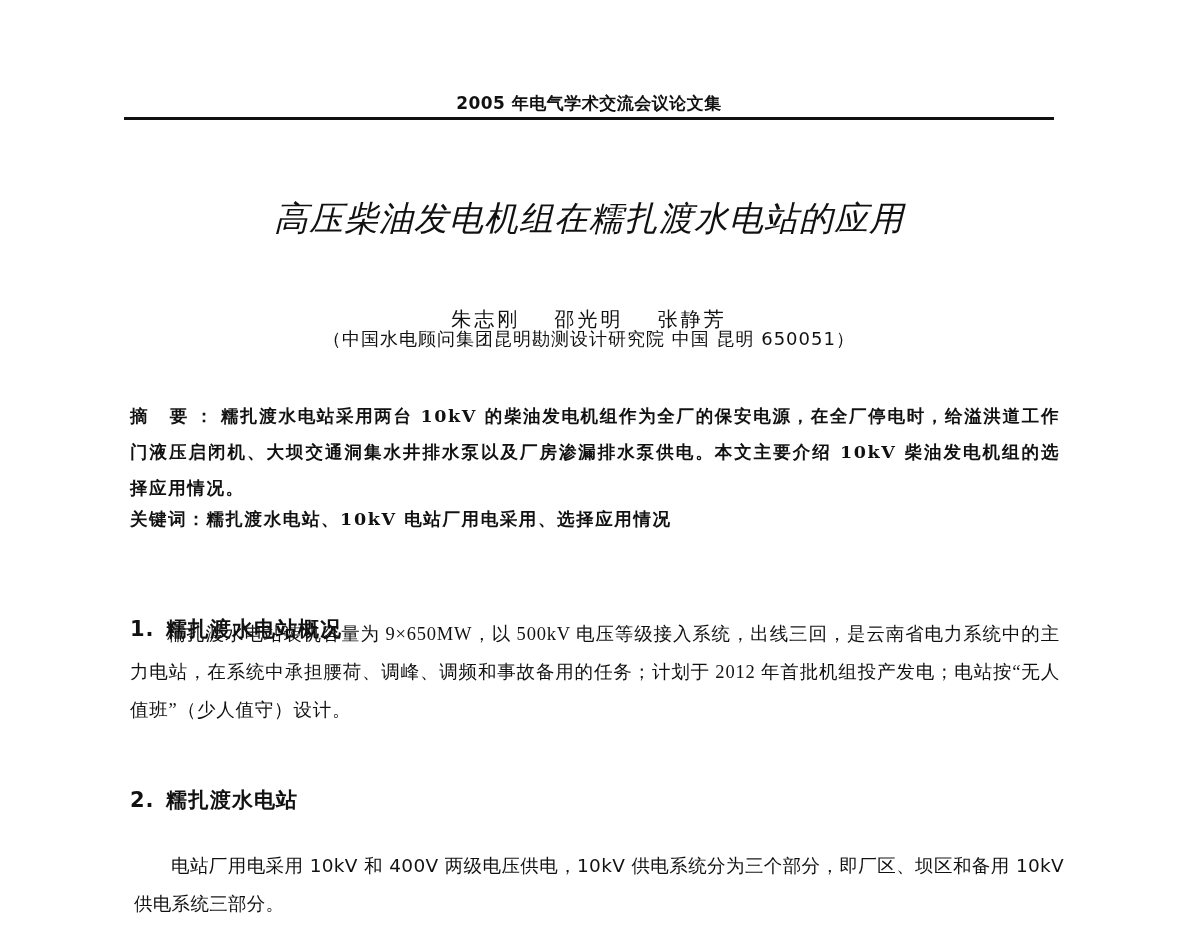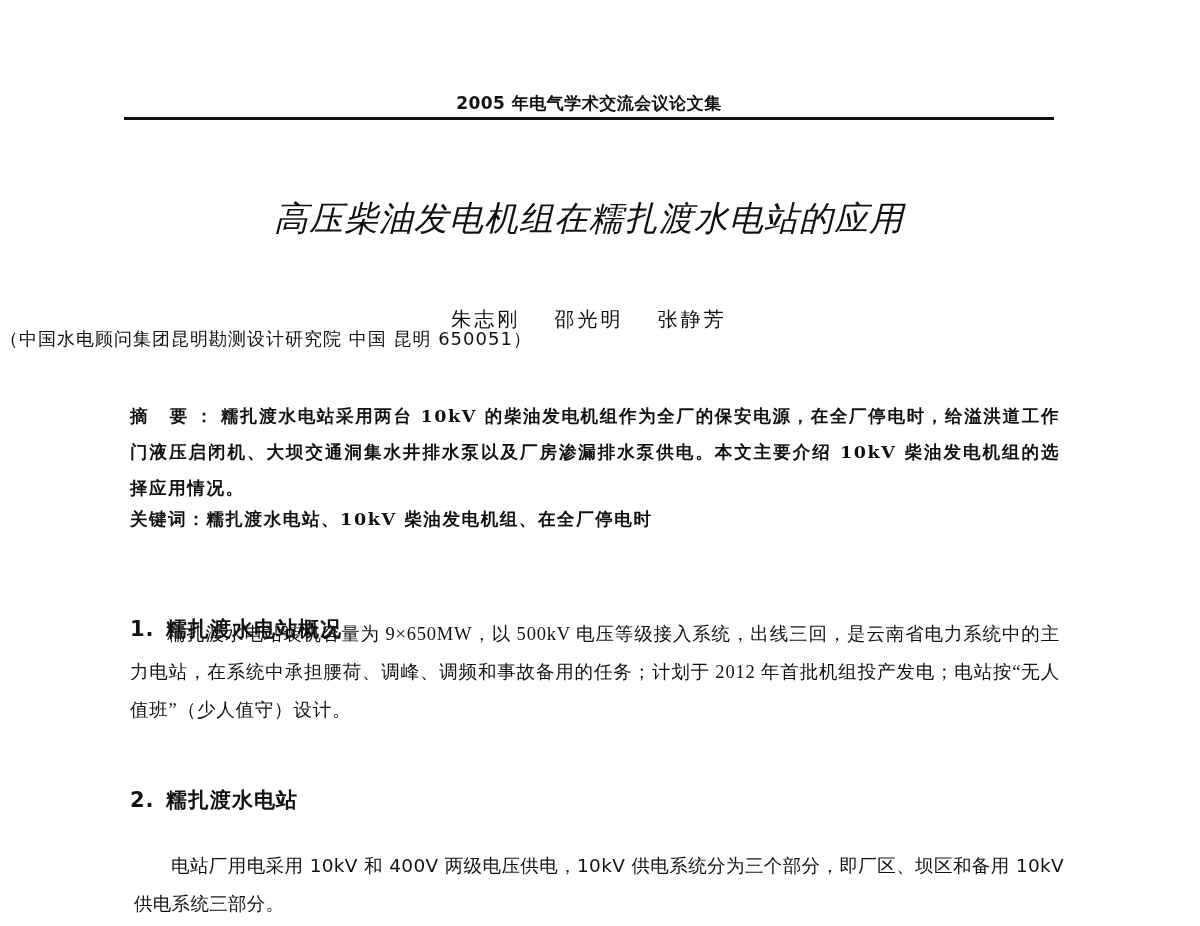--- a/index.html
+++ b/index.html
@@ -55,21 +55,21 @@
     .authors span {
       display: inline-block;
       margin: 16px 14px;
       letter-spacing: 3px;
     }
     .affiliation {
       position: absolute;
       left: 0;
       top: 327px;
       width: 1178px;
-      text-align: left;
+      text-align: center;
       font-size: 18px;
       letter-spacing: 1px;
       font-family: "DejaVu Sans", "Liberation Sans", sans-serif;
     }
     .abstract-block {
       position: absolute;
       left: 130px;
       top: 398px;
       width: 930px;
       font-size: 17.5px;
@@ -133,21 +133,21 @@
   <span>张静芳</span>
 </div>
 
 <div class="affiliation">（中国水电顾问集团昆明勘测设计研究院 中国 昆明 650051）</div>
 
 <div class="abstract-block">
   <span class="abstract-label">摘 要：</span><span>糯扎渡水电站采用两台 10kV 的柴油发电机组作为全厂的保安电源，在全厂停电时，给溢洪道工作门液压启闭机、大坝交通洞集水井排水泵以及厂房渗漏排水泵供电。本文主要介绍 10kV 柴油发电机组的选择应用情况。</span>
 </div>
 
 <div class="keywords-block">
-  <span>关键词：</span><span>糯扎渡水电站、10kV 柴油发电机组、在全厂停电时</span>
+  <span>关键词：</span><span>糯扎渡水电站、10kV 电站厂用电采用、选择应用情况</span>
 </div>
 
 <div class="section-heading section-1-heading">
   <span class="num">1.</span><span>糯扎渡水电站概况</span>
 </div>
 <p class="paragraph section-1-para" style="margin:0;">糯扎渡水电站装机容量为 9×650MW，以 500kV 电压等级接入系统，出线三回，是云南省电力系统中的主力电站，在系统中承担腰荷、调峰、调频和事故备用的任务；计划于 2012 年首批机组投产发电；电站按“无人值班”（少人值守）设计。</p>
 
 <div class="section-heading section-2-heading">
   <span class="num">2.</span><span>糯扎渡水电站</span>
 </div>

